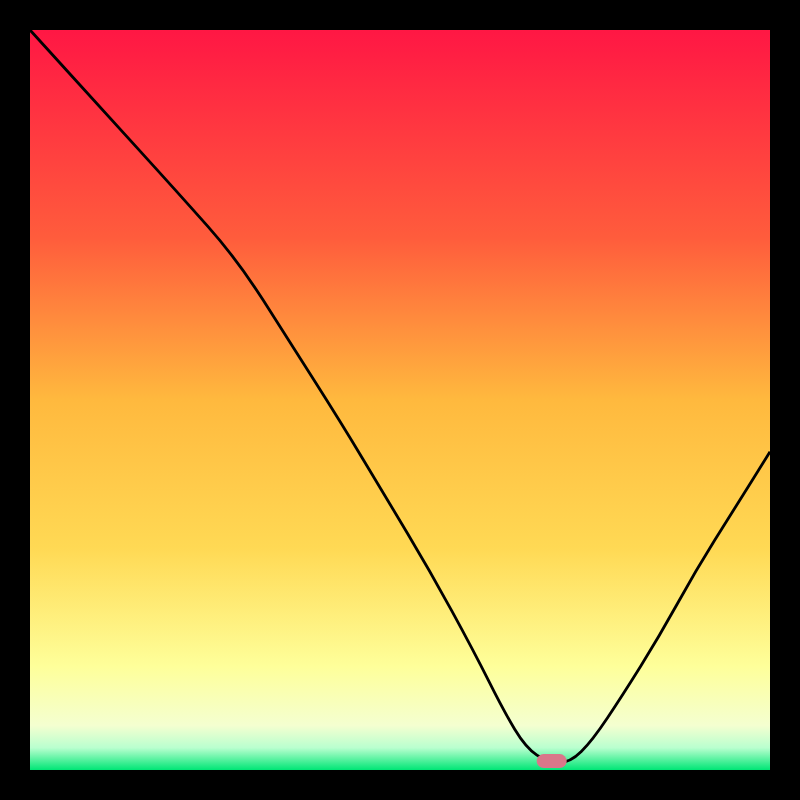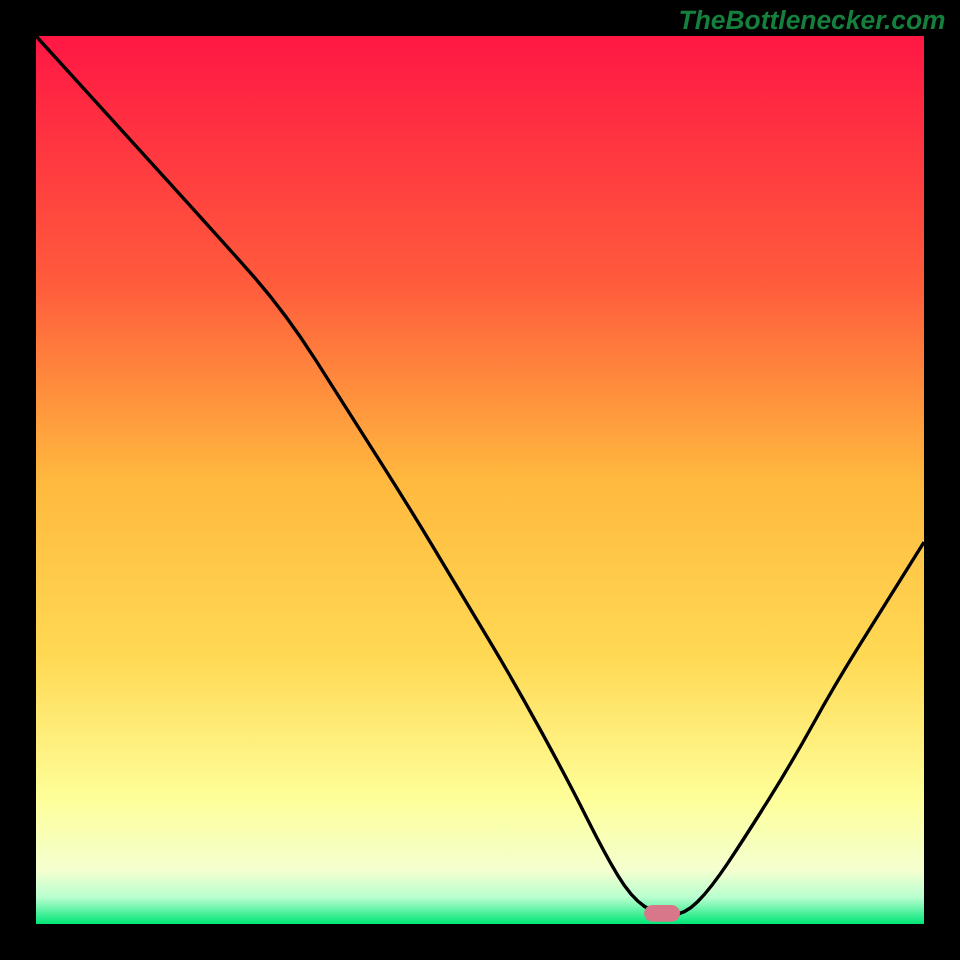--- a/index.html
+++ b/index.html
@@ -10,23 +10,23 @@
   }
   .chart-container {
     position: relative;
     width: 800px;
     height: 800px;
   }
   .watermark {
     position: absolute;
     top: 4px;
     right: 12px;
-    font-size: 22px;
+    font-size: 27px;
     font-weight: bold;
-    color: #15803d;
+    color: #000000;
     z-index: 10;
     font-family: Arial, sans-serif;
     font-style: italic;
   }
   svg {
     display: block;
   }
 </style>
 </head>
 <body>

